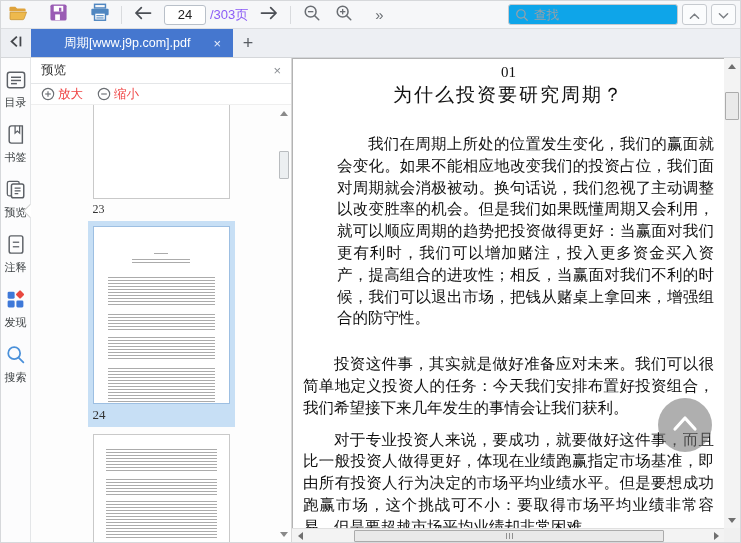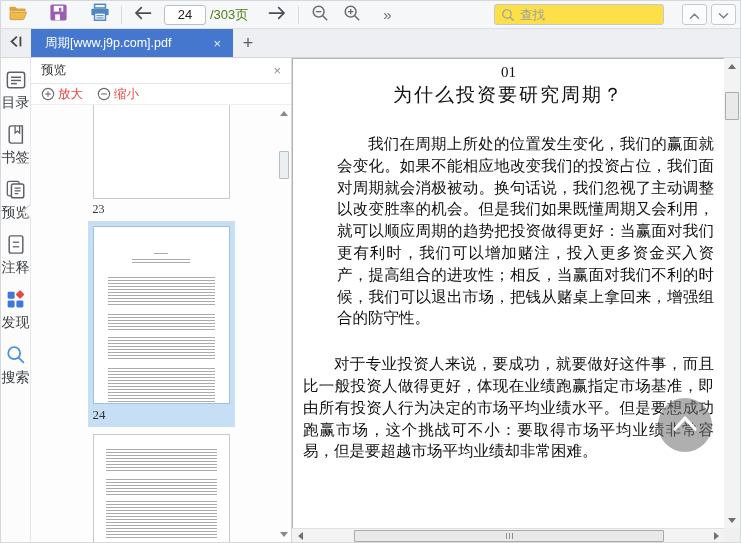--- a/index.html
+++ b/index.html
@@ -4,43 +4,43 @@
 <style>
   * { margin:0; padding:0; box-sizing:border-box; }
   html,body { width:741px; height:543px; overflow:hidden; font-family:"Liberation Sans", sans-serif; background:#fff; }
   .app { width:741px; height:543px; display:flex; flex-direction:column; border:1px solid #d6d8db; }
 
   
   .toolbar { height:28px; background:#f6f7f9; border-bottom:1px solid #dcdee1; display:flex; align-items:center; padding:0 4px; flex:0 0 auto; }
   .tbtn { height:24px; min-width:26px; display:flex; align-items:center; justify-content:center; cursor:pointer; border-radius:3px; }
   .sep { width:1px; height:18px; background:#d9dbde; margin:0 8px; }
   .page-input { width:42px; height:20px; border:1px solid #b9c0c9; border-radius:3px; text-align:center; font-size:13px; color:#222; background:#fff; margin:0 4px 0 8px; }
-  .page-total { font-size:13px; color:#4d7c0f; margin-right:16px; white-space:nowrap; }
+  .page-total { font-size:13px; color:#8b5cf6; margin-right:8px; white-space:nowrap; }
   .more-glyph { font-size:15px; color:#6a6e73; letter-spacing:-2px; }
   .spacer { flex:1; }
-  .find-box { display:flex; align-items:center; width:170px; height:21px; border:1px solid #c6cacf; border-radius:3px; background:#fde047; padding:0 6px; margin-right:14px; }
+  .find-box { display:flex; align-items:center; width:170px; height:21px; border:1px solid #c6cacf; border-radius:3px; background:#0ea5e9; padding:0 6px; margin-right:0; }
   .find-box input { border:none; outline:none; flex:1; font-size:12.5px; color:#333; width:100px; background:transparent; }
   .find-box input::placeholder { color:#9aa0a6; }
   .find-nav { width:25px; height:21px; border:1px solid #c6cacf; border-radius:3px; background:#fbfcfd; display:flex; align-items:center; justify-content:center; margin-left:4px; cursor:pointer; }
 
   
   .tabbar { height:29px; background:#edeff3; display:flex; align-items:stretch; flex:0 0 auto; border-bottom:1px solid #d5d7da; }
   .collapse-btn { width:30px; display:flex; align-items:center; justify-content:center; cursor:pointer; }
   .tab { width:202px; background:#4577cf; color:#fff; display:flex; align-items:center; padding:0 8px 0 14px; font-size:12.5px; cursor:pointer; }
-  .tab-label { flex:1; overflow:hidden; white-space:nowrap; text-overflow:ellipsis; }
+  .tab-label { flex:1; overflow:hidden; white-space:nowrap; text-overflow:ellipsis;text-align:center; }
   .tab-close { color:#e8eefb; font-size:13px; padding:0 4px; cursor:pointer; }
   .newtab-btn { width:30px; display:flex; align-items:center; justify-content:center; color:#585c62; font-size:18px; cursor:pointer; }
 
   
   .main-row { flex:1; display:flex; min-height:0; }
 
   
   .sidebar { width:30px; background:#fcfcfd; border-right:1px solid #e4e6e8; display:flex; flex-direction:column; align-items:center; padding-top:12px; }
   .side-item { display:flex; flex-direction:column; align-items:center; margin-bottom:16px; cursor:pointer; width:30px; }
-  .side-item .lbl { font-size:14px; color:#3c4043; margin-top:2px; line-height:12px; text-align:right; }
+  .side-item .lbl { font-size:11px; color:#3c4043; margin-top:2px; line-height:12px; text-align:right; }
 
   
   .preview { width:261px; border-right:1px solid #d8d8d8; display:flex; flex-direction:column; background:#fff; position:relative; }
   .panel-notch { position:absolute; left:-6px; top:148px; width:10px; height:10px; background:#fff; border-left:1px solid #cfcfcf; border-bottom:1px solid #cfcfcf; transform:rotate(45deg); }
   .preview-header { height:26px; display:flex; align-items:center; padding:0 10px; border-bottom:1px solid #e4e6e8; flex:0 0 auto; }
   .preview-title { font-size:12.5px; color:#333; flex:1; }
   .preview-close { color:#8a8e93; font-size:13px; cursor:pointer; }
   .preview-zoombar { height:21px; display:flex; align-items:center; padding:0 10px; border-bottom:1px solid #efefef; flex:0 0 auto; }
   .zoomctl { display:flex; align-items:center; font-size:12.5px; color:#ef4444; margin-right:14px; cursor:pointer; }
   .zoomctl svg { margin-right:3px; }
@@ -332,20 +332,21 @@
         </div>
       </div>
     </div>
 
     <div class="content">
       <div class="page-view">
         <div class="doc">
           <div class="doc-chapnum">01</div>
           <div class="doc-title">为什么投资要研究周期？</div>
           <p class="gap-after">我们在周期上所处的位置发生变化，我们的赢面就会变化。如果不能相应地改变我们的投资占位，我们面对周期就会消极被动。换句话说，我们忽视了主动调整以改变胜率的机会。但是我们如果既懂周期又会利用，就可以顺应周期的趋势把投资做得更好：当赢面对我们更有利时，我们可以增加赌注，投入更多资金买入资产，提高组合的进攻性；相反，当赢面对我们不利的时候，我们可以退出市场，把钱从赌桌上拿回来，增强组合的防守性。</p>
+          <p>投资这件事，其实就是做好准备应对未来。我们可以很简单地定义投资人的任务：今天我们安排布置好投资组合，我们希望接下来几年发生的事情会让我们获利。</p>
           <p>对于专业投资人来说，要成功，就要做好这件事，而且比一般投资人做得更好，体现在业绩跑赢指定市场基准，即由所有投资人行为决定的市场平均业绩水平。但是要想成功跑赢市场，这个挑战可不小：要取得市场平均业绩非常容易，但是要超越市场平均业绩却非常困难。</p>
 
         </div>
       </div>
 
       <div class="backtop">
         <span>
           <svg width="30" height="20" viewBox="0 0 30 20">
               <path d="M5 16 L15 5 L25 16" fill="none" stroke="#ffffff" stroke-width="3.2" stroke-linecap="round" stroke-linejoin="round"></path>
             </svg>

